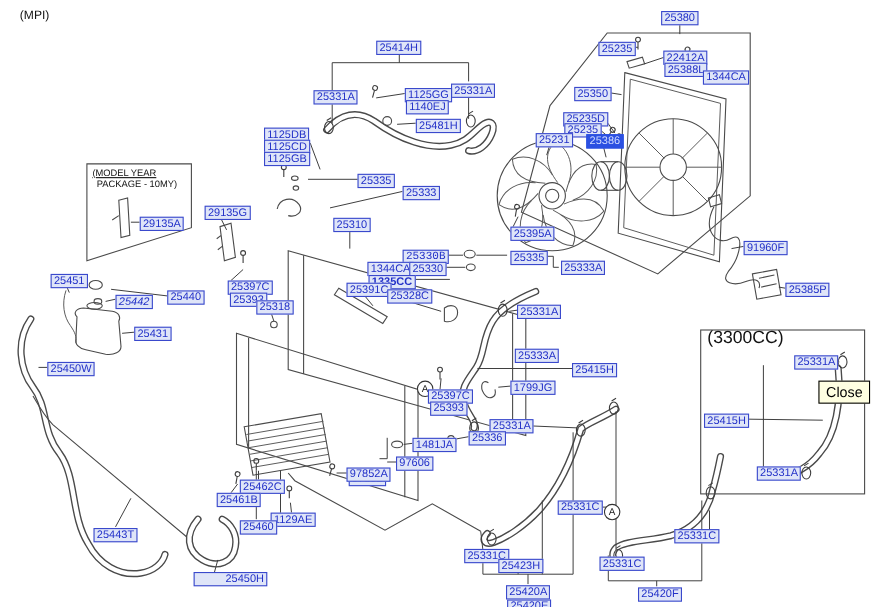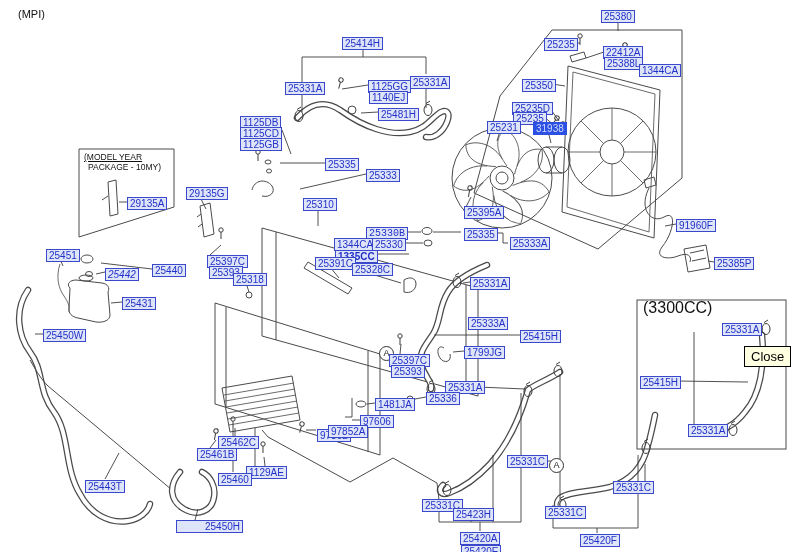--- a/index.html
+++ b/index.html
@@ -222,21 +222,21 @@
       <div class="plabel" style="left: 410px; top: 76px;">25331A</div>
       <div class="plabel" style="left: 368px; top: 80px;">1125GG</div>
       <div class="plabel" style="left: 522px; top: 79px;">25350</div>
       <div class="plabel" style="left: 285px; top: 82px;">25331A</div>
       <div class="plabel" style="left: 369px; top: 91px;">1140EJ</div>
       <div class="plabel" style="left: 512px; top: 102px;">25235D</div>
       <div class="plabel" style="left: 378px; top: 108px;">25481H</div>
       <div class="plabel" style="left: 513px; top: 112px;">25235</div>
       <div class="plabel" style="left: 240px; top: 116px;">1125DB</div>
       <div class="plabel" style="left: 487px; top: 121px;">25231</div>
-      <div class="plabel sel" style="left: 533px; top: 122px;">31938</div>
+      <div class="plabel sel" style="left: 533px; top: 122px;">25386</div>
       <div class="plabel" style="left: 240px; top: 127px;">1125CD</div>
       <div class="plabel" style="left: 240px; top: 138px;">1125GB</div>
       <div class="plabel" style="left: 325px; top: 158px;">25335</div>
       <div class="plabel" style="left: 366px; top: 169px;">25333</div>
       <div class="plabel" style="left: 186px; top: 187px;">29135G</div>
       <div class="plabel" style="left: 127px; top: 197px;">29135A</div>
       <div class="plabel" style="left: 303px; top: 198px;">25310</div>
       <div class="plabel" style="left: 464px; top: 206px;">25395A</div>
       <div class="plabel" style="left: 676px; top: 219px;">91960F</div>
       <div class="plabel" style="left: 366px; top: 227px; font-family: Liberation Mono, monospace;">25330B</div>
@@ -260,21 +260,21 @@
       <div class="plabel" style="left: 43px; top: 329px;">25450W</div>
       <div class="plabel" style="left: 520px; top: 330px;">25415H</div>
       <div class="plabel" style="left: 464px; top: 346px;">1799JG</div>
       <div class="plabel" style="left: 389px; top: 354px;">25397C</div>
       <div class="plabel" style="left: 391px; top: 365px;">25393</div>
       <div class="plabel" style="left: 445px; top: 381px;">25331A</div>
       <div class="plabel" style="left: 426px; top: 392px;">25336</div>
       <div class="plabel" style="left: 375px; top: 398px;">1481JA</div>
       <div class="plabel" style="left: 317px; top: 429px;">97802</div>
       <div class="plabel" style="left: 360px; top: 415px;">97606</div>
-      <div class="plabel" style="left: 328px; top: 425px;">97852A</div>
+      <div class="plabel" style="left: 315px; top: 425px;">97852A</div>
       <div class="plabel" style="left: 218px; top: 436px;">25462C</div>
       <div class="plabel" style="left: 197px; top: 448px;">25461B</div>
       <div class="plabel" style="left: 507px; top: 455px;">25331C</div>
       <div class="plabel" style="left: 246px; top: 466px;">1129AE</div>
       <div class="plabel" style="left: 218px; top: 473px;">25460</div>
       <div class="plabel" style="left: 85px; top: 480px;">25443T</div>
       <div class="plabel" style="left: 613px; top: 481px;">25331C</div>
       <div class="plabel" style="left: 422px; top: 499px;">25331C</div>
       <div class="plabel" style="left: 545px; top: 506px;">25331C</div>
       <div class="plabel" style="left: 453px; top: 508px;">25423H</div>

